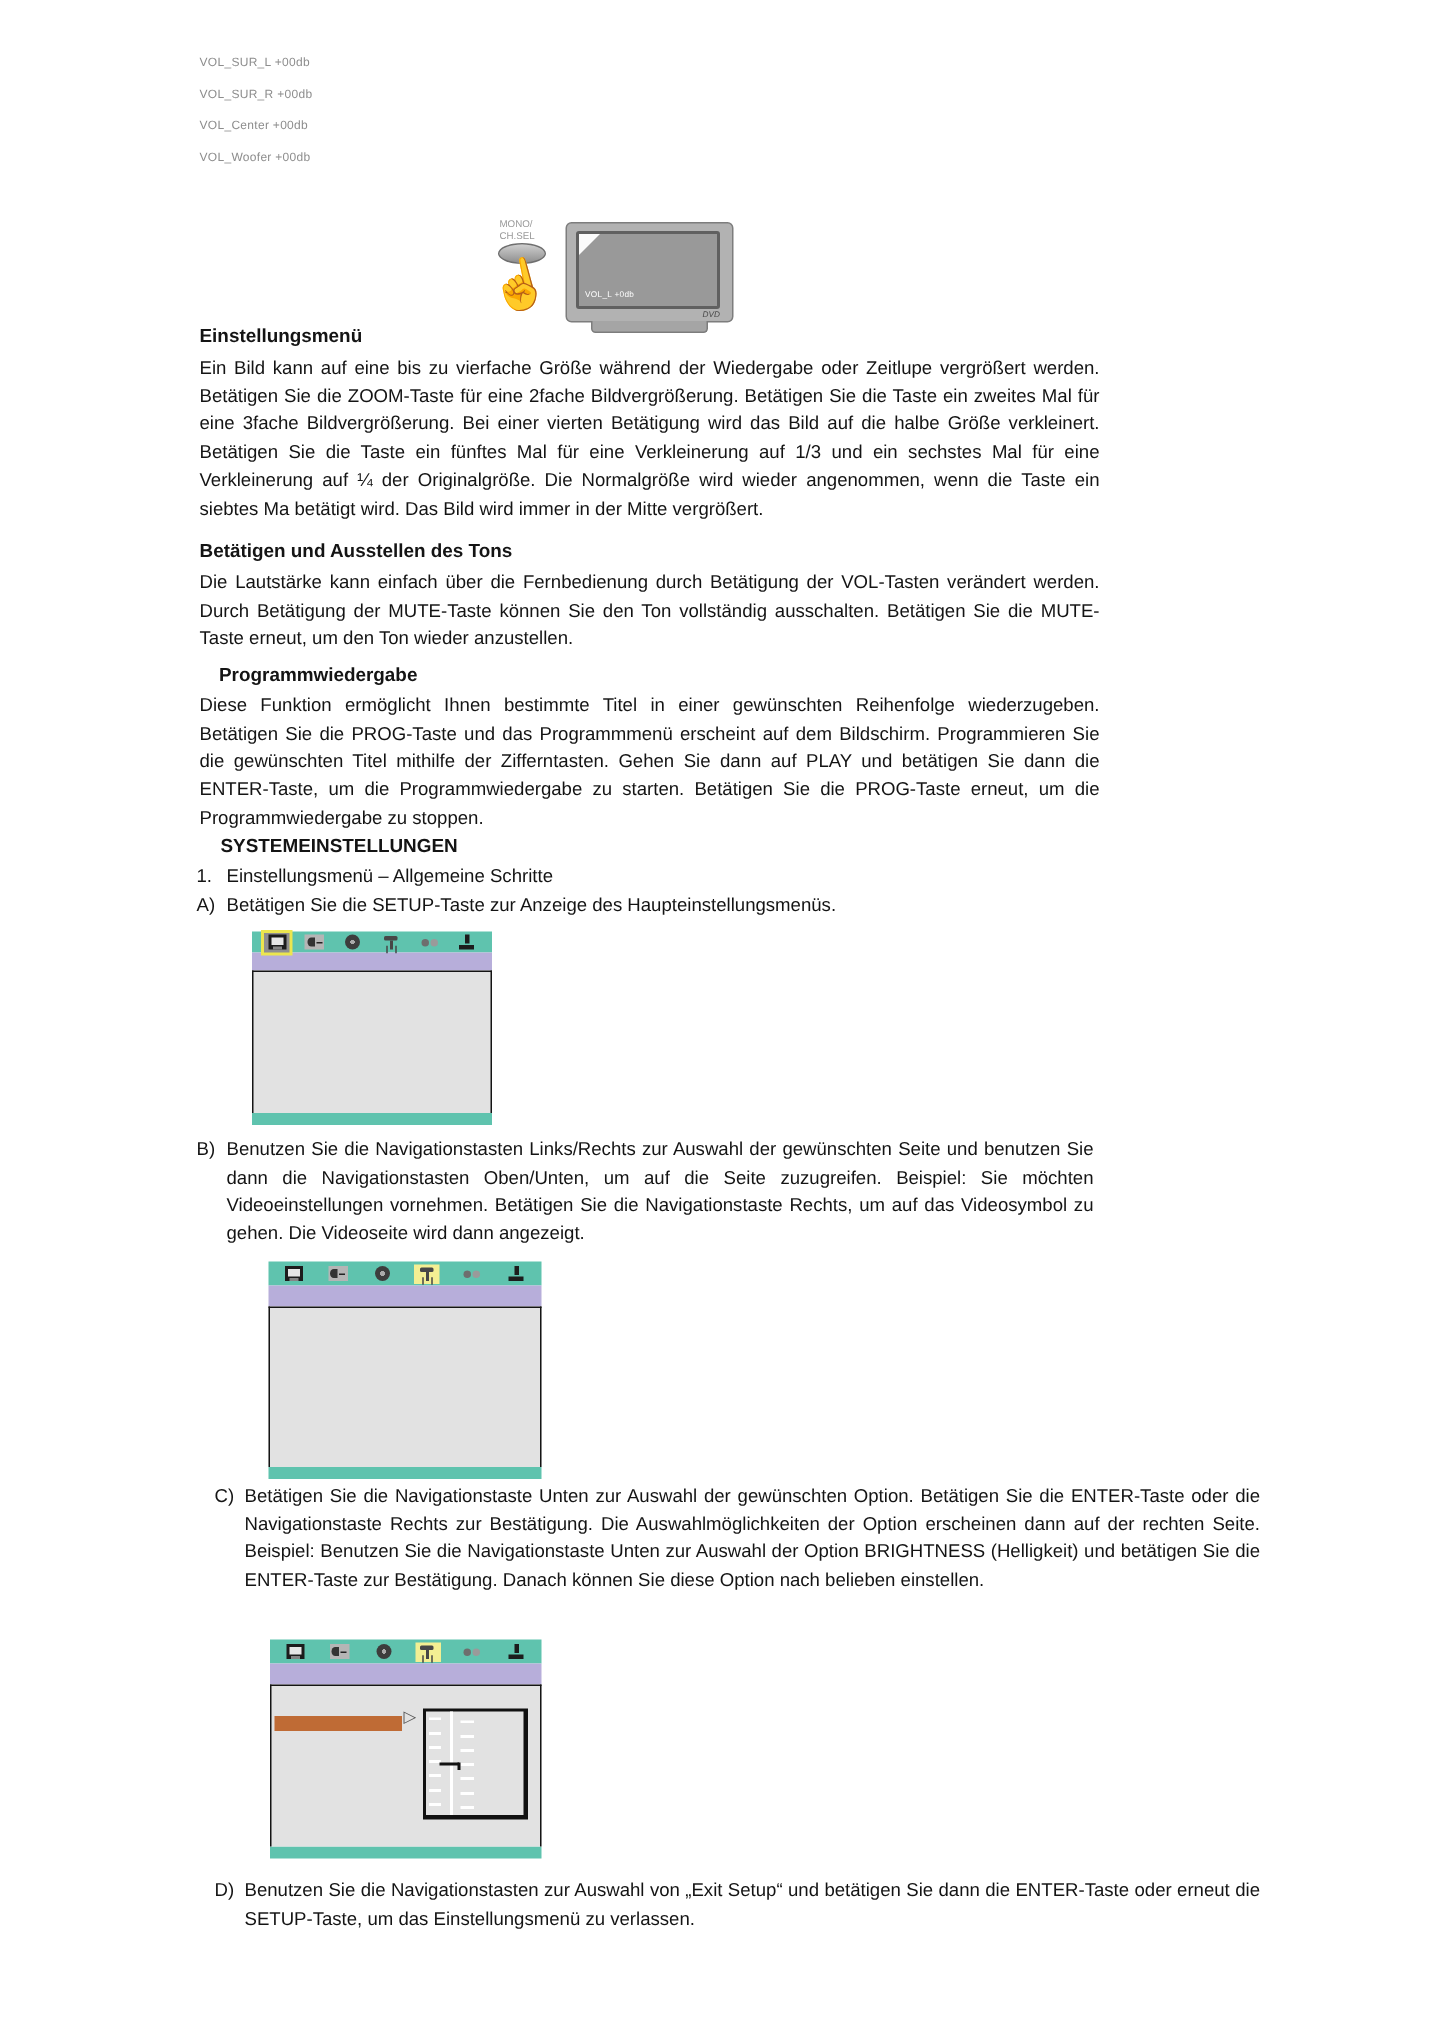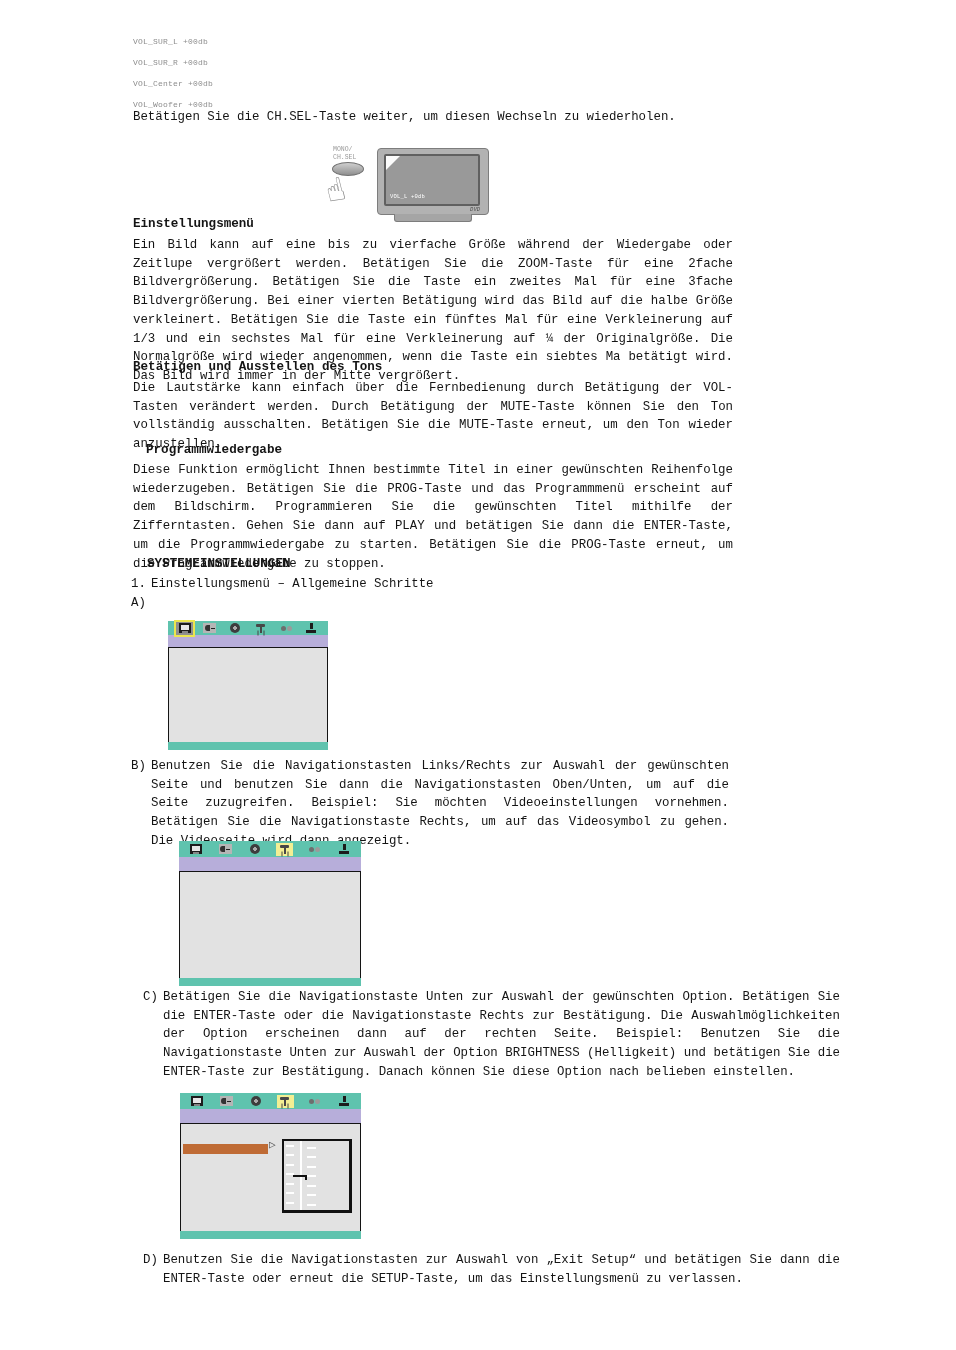--- a/index.html
+++ b/index.html
@@ -1,17 +1,17 @@
 <!DOCTYPE html>
 <html><head>
 <meta charset="utf-8">
 <style>
   html,body{margin:0;padding:0;background:#ffffff;}
   .page{position:relative;width:956px;height:1350px;background:#fff;overflow:hidden;
-        font-family:Liberation Mono, monospace;color:#141414;}
+        font-family:Liberation Sans, sans-serif;color:#141414;}
   .abs{position:absolute;}
   .body{font-size:12.4px;line-height:18.7px;text-align:justify;margin:0;}
   .heading{font-size:12.6px;font-weight:bold;margin:0;}
   .vol-line{position:absolute;left:133px;font-size:8px;color:#8d8d8d;letter-spacing:.2px;}
   .step{position:absolute;display:flex;}
   .step .marker{flex:0 0 20px;font-size:12.4px;line-height:18.7px;}
   .step .stext{font-size:12.4px;line-height:18.7px;text-align:justify;}
 
   
   .illus{position:absolute;left:326px;top:143px;width:170px;height:86px;}
@@ -85,21 +85,20 @@
 </head>
 <body>
 
 <div class="page">
 
   <div class="vol-line" style="top:37px;">VOL_SUR_L +00db</div>
   <div class="vol-line" style="top:58px;">VOL_SUR_R +00db</div>
   <div class="vol-line" style="top:79px;">VOL_Center +00db</div>
   <div class="vol-line" style="top:100px;">VOL_Woofer +00db</div>
 
-  <p class="body abs" style="left:133px;top:108px;width:600px;">Betätigen Sie die CH.SEL-Taste weiter, um diesen Wechseln zu wiederholen.</p>
 
   <div class="illus">
     <div class="remote-label">
       <div>MONO/</div>
       <div>CH.SEL</div>
     </div>
     <div class="remote-btn"></div>
     <div class="hand">☝</div>
     <div class="tv">
       <div class="tv-screen">
@@ -121,20 +120,21 @@
   <p class="body abs" style="left:133px;top:461px;width:600px;">Diese Funktion ermöglicht Ihnen bestimmte Titel in einer gewünschten Reihenfolge wiederzugeben. Betätigen Sie die PROG-Taste und das Programmmenü erscheint auf dem Bildschirm. Programmieren Sie die gewünschten Titel mithilfe der Zifferntasten. Gehen Sie dann auf PLAY und betätigen Sie dann die ENTER-Taste, um die Programmwiedergabe zu starten. Betätigen Sie die PROG-Taste erneut, um die Programmwiedergabe zu stoppen.</p>
 
   <h3 class="heading abs" style="left:147px;top:557px;">SYSTEMEINSTELLUNGEN</h3>
 
   <div class="step" style="left:131px;top:575px;width:600px;">
     <span class="marker">1.</span>
     <span class="stext">Einstellungsmenü – Allgemeine Schritte</span>
   </div>
   <div class="step" style="left:131px;top:594px;width:600px;">
     <span class="marker">A)</span>
+    <span class="stext">Betätigen Sie die SETUP-Taste zur Anzeige des Haupteinstellungsmenüs.</span>
   </div>
 
   <div class="menu menu1">
     <div class="menu-header">
       <span class="slot hl-outline">
           <span class="ic ic-tv"></span>
         </span>
       <span class="slot">
           <span class="ic ic-lang"></span>
         </span>

